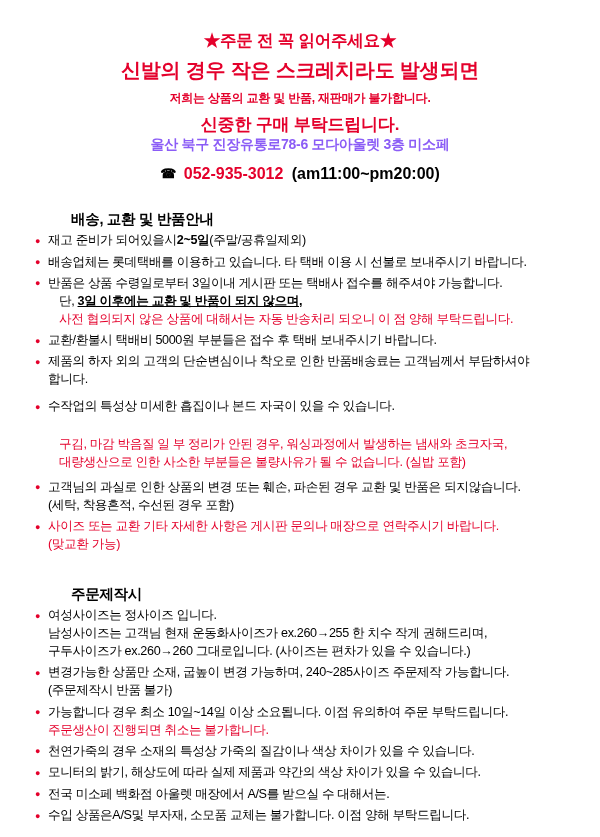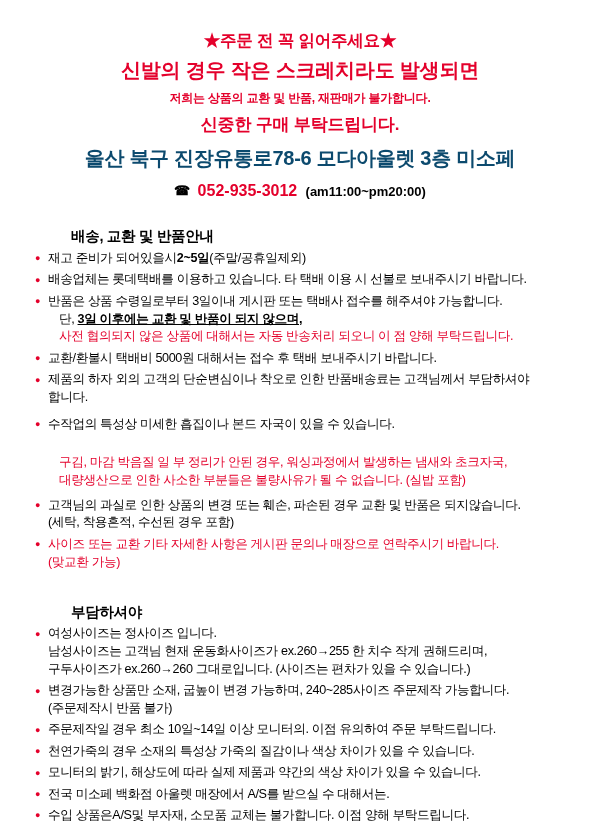--- a/index.html
+++ b/index.html
@@ -32,44 +32,43 @@
     line-height: 1.28;
   }
   .hl-red {
     color: #e4002b;
   }
   .hl-1 { font-size: 16.5px; letter-spacing: -0.2px; }
   .hl-2 { font-size: 20px; margin-top: 7px; letter-spacing: -0.2px;}
   .hl-3 { font-size: 12px; margin-top: 7px; letter-spacing: -0.2px;}
   .hl-4 { font-size: 17px; margin-top: 8px; letter-spacing: -0.2px;}
   .hl-5 {
-    font-size: 20px;
-    margin-top: 10px;
-    color: #0c4a6e;
+    font-size: 14px;
+    color: #8b5cf6;
     letter-spacing: -0.3px;
   }
   .phone-row {
     margin-top: 11px;
     font-size: 15.5px;
     font-weight: bold;
   }
   .phone-ico {
     font-size: 13px;
     vertical-align: 1px;
     margin-right: 3px;
   }
   .phone-num {
     color: #e4002b;
     font-weight: bold;
     font-size: 16px;
   }
   .phone-hours {
     color: #000000;
     font-weight: bold;
-    font-size: 13px;
+    font-size: 16px;
     margin-left: 4px;
   }
 
   
   .section {
     margin: 0 0 0 0;
     padding: 0 22px 0 35px;
   }
   .sec-title {
     font-weight: bold;
@@ -150,21 +149,21 @@
         <span class="bullet red">●</span>
         <span class="ln">반품은 상품 수령일로부터 3일이내 게시판 또는 택배사 접수를 해주셔야 가능합니다.</span>
         <span class="ind">
           <span>단, </span><span class="b u">3일 이후에는 교환 및 반품이 되지 않으며,</span>
         </span>
         <span class="ind red">사전 협의되지 않은 상품에 대해서는 자동 반송처리 되오니 이 점 양해 부탁드립니다.</span>
       </li>
 
       <li>
         <span class="bullet red">●</span>
-        <span class="ln">교환/환불시 택배비 5000원 대해서는 접수 후 택배 보내주시기 바랍니다.</span>
+        <span class="ln">교환/환불시 택배비 5000원 부분들은 접수 후 택배 보내주시기 바랍니다.</span>
       </li>
 
       <li>
         <span class="bullet red">●</span>
         <span class="ln">제품의 하자 외의 고객의 단순변심이나 착오로 인한 반품배송료는 고객님께서 부담하셔야</span>
         <span class="ln">합니다.</span>
       </li>
 
       <li style="margin-top:9px;">
         <span class="bullet red">●</span>
@@ -182,40 +181,41 @@
       <li>
         <span class="bullet red">●</span>
         <span class="ln red">사이즈 또는 교환 기타 자세한 사항은 게시판 문의나 매장으로 연락주시기 바랍니다.</span>
         <span class="ln red">(맞교환 가능)</span>
       </li>
 
     </ul>
   </div>
 
   <div class="section">
-    <div class="sec-title sec2-title">부담하셔야</div>
+    <div class="sec-title sec2-title">주문제작시</div>
 
     <ul class="list">
 
       <li>
         <span class="bullet red">●</span>
         <span class="ln">여성사이즈는 정사이즈 입니다.</span>
         <span class="ln">남성사이즈는 고객님 현재 운동화사이즈가 ex.260→255 한 치수 작게 권해드리며,</span>
         <span class="ln">구두사이즈가 ex.260→260 그대로입니다. (사이즈는 편차가 있을 수 있습니다.)</span>
       </li>
 
       <li>
         <span class="bullet red">●</span>
         <span class="ln">변경가능한 상품만 소재, 굽높이 변경 가능하며, 240~285사이즈 주문제작 가능합니다.</span>
         <span class="ln">(주문제작시 반품 불가)</span>
       </li>
 
       <li>
         <span class="bullet red">●</span>
-        <span class="ln">주문제작일 경우 최소 10일~14일 이상 모니터의. 이점 유의하여 주문 부탁드립니다.</span>
+        <span class="ln">가능합니다 경우 최소 10일~14일 이상 소요됩니다. 이점 유의하여 주문 부탁드립니다.</span>
+        <span class="ln red">주문생산이 진행되면 취소는 불가합니다.</span>
       </li>
 
       <li>
         <span class="bullet red">●</span>
         <span class="ln">천연가죽의 경우 소재의 특성상 가죽의 질감이나 색상 차이가 있을 수 있습니다.</span>
       </li>
 
       <li>
         <span class="bullet red">●</span>
         <span class="ln">모니터의 밝기, 해상도에 따라 실제 제품과 약간의 색상 차이가 있을 수 있습니다.</span>

